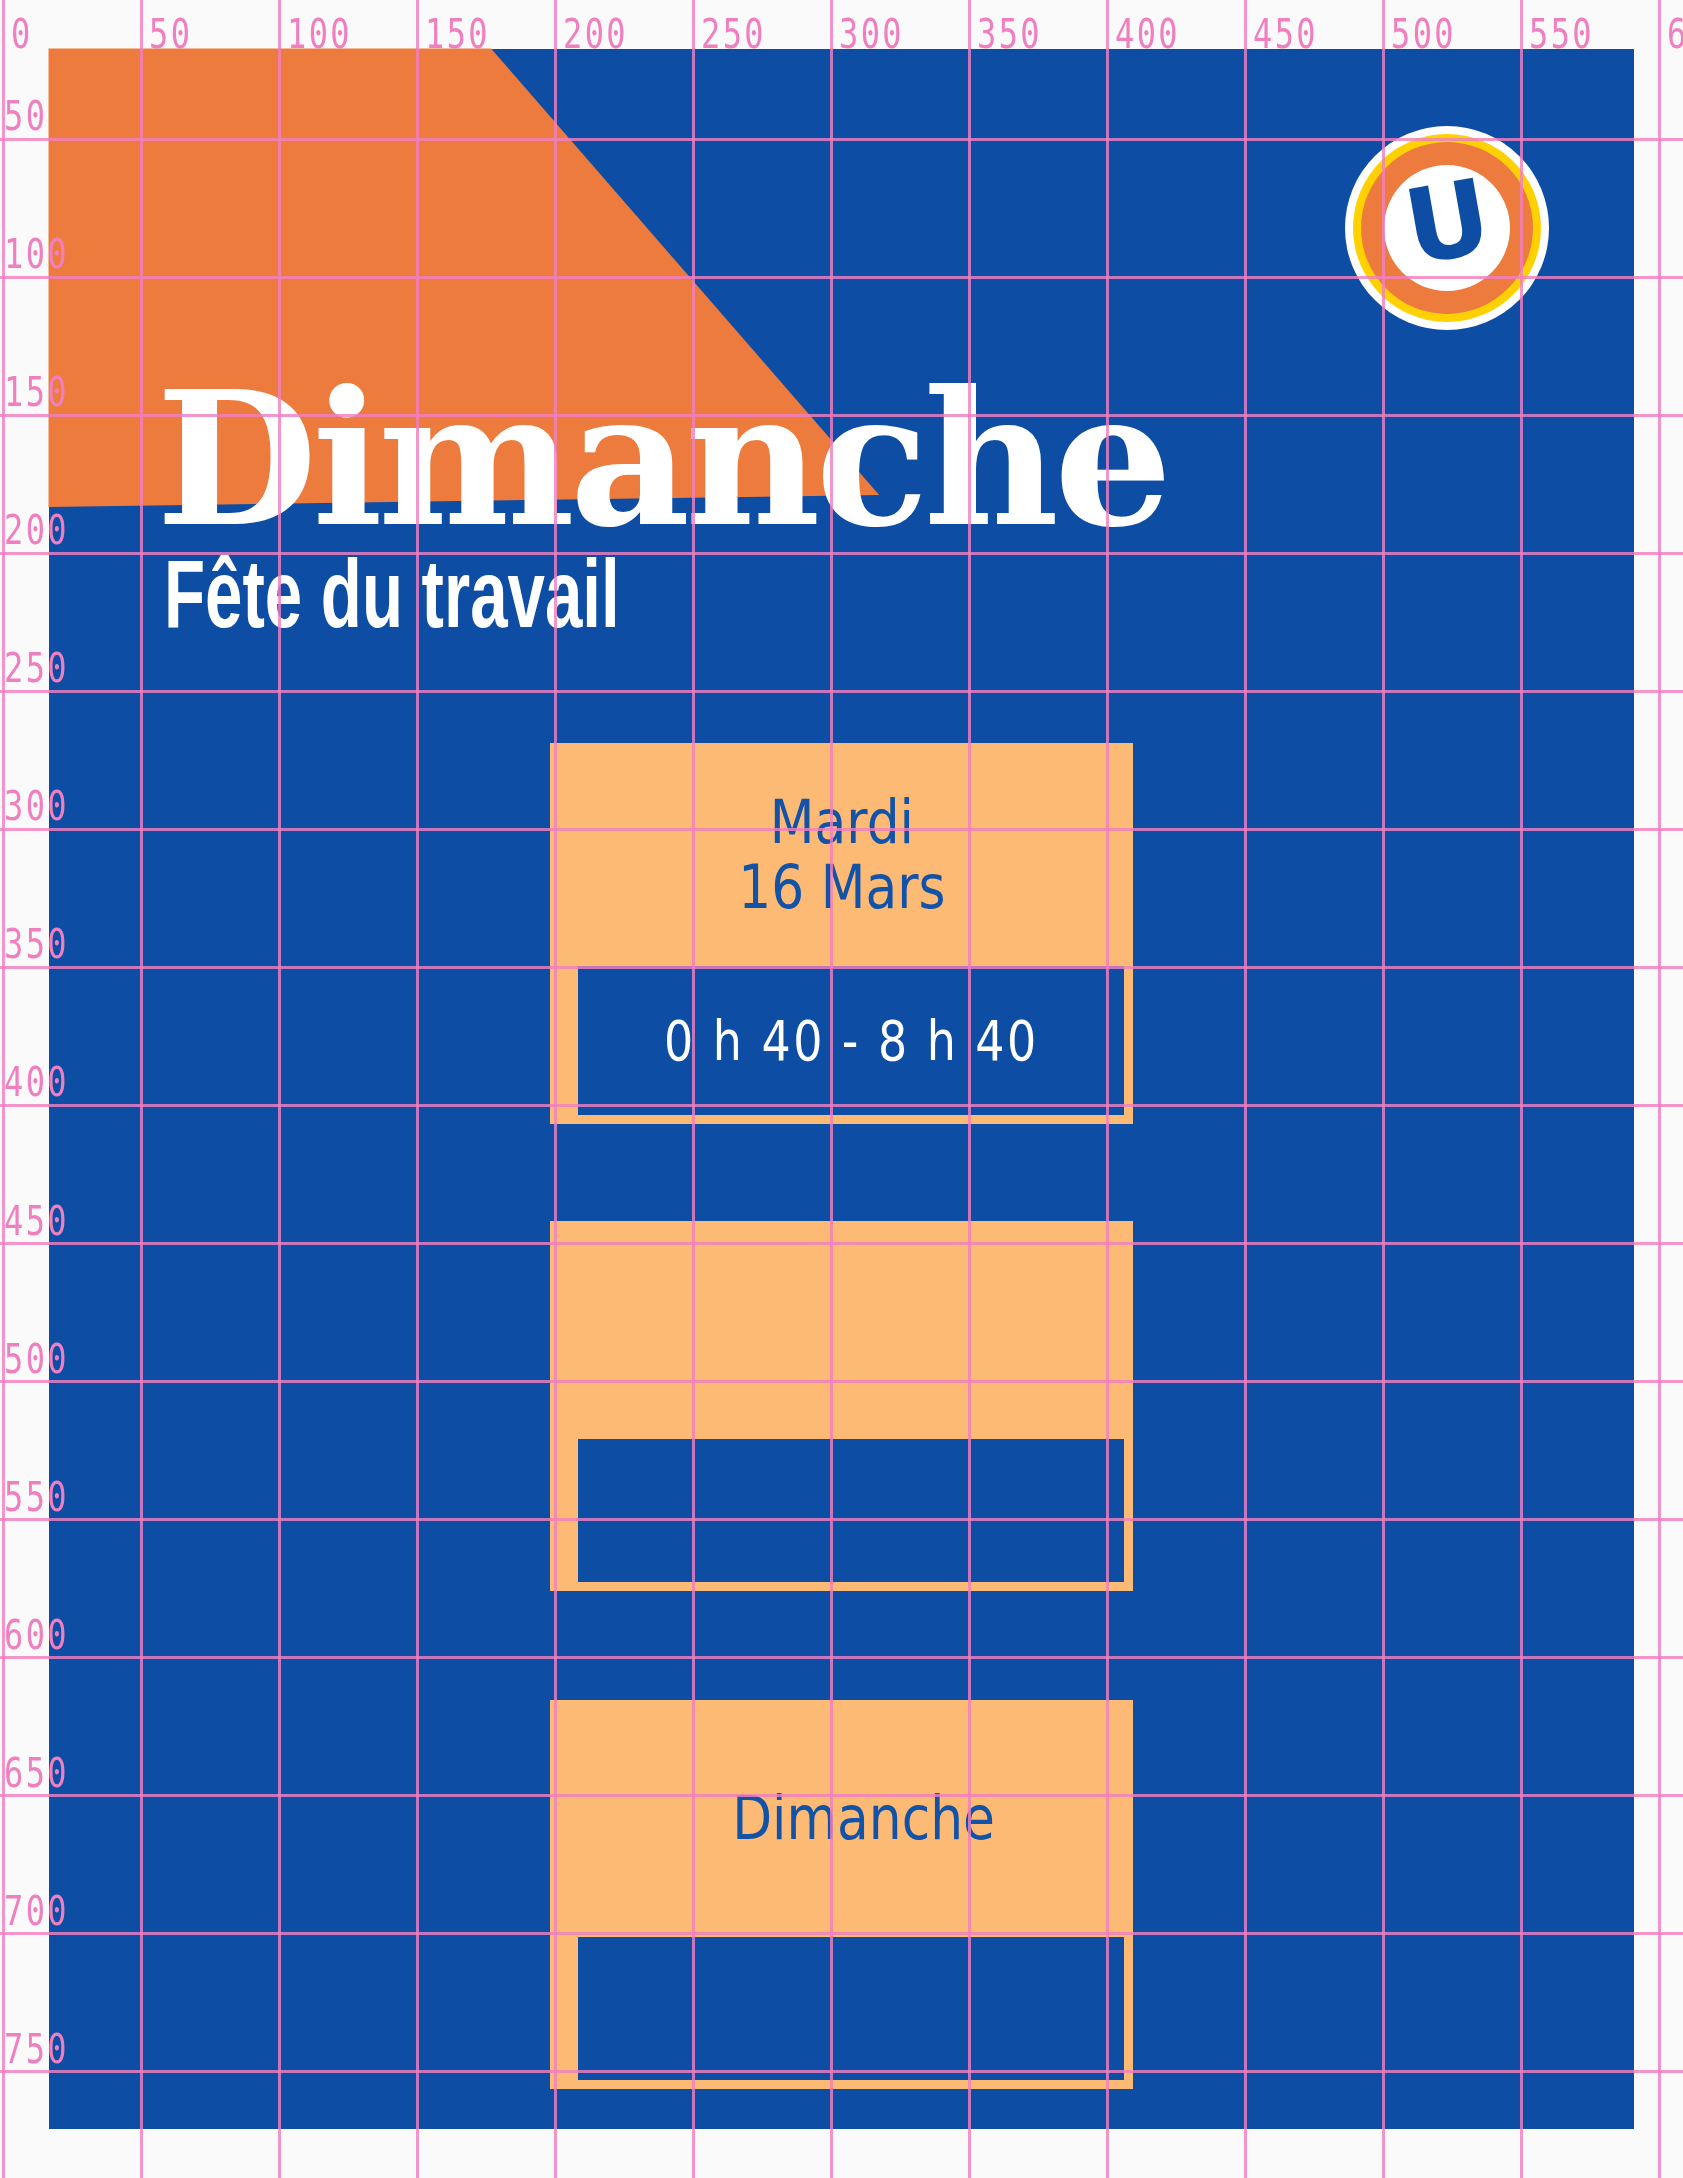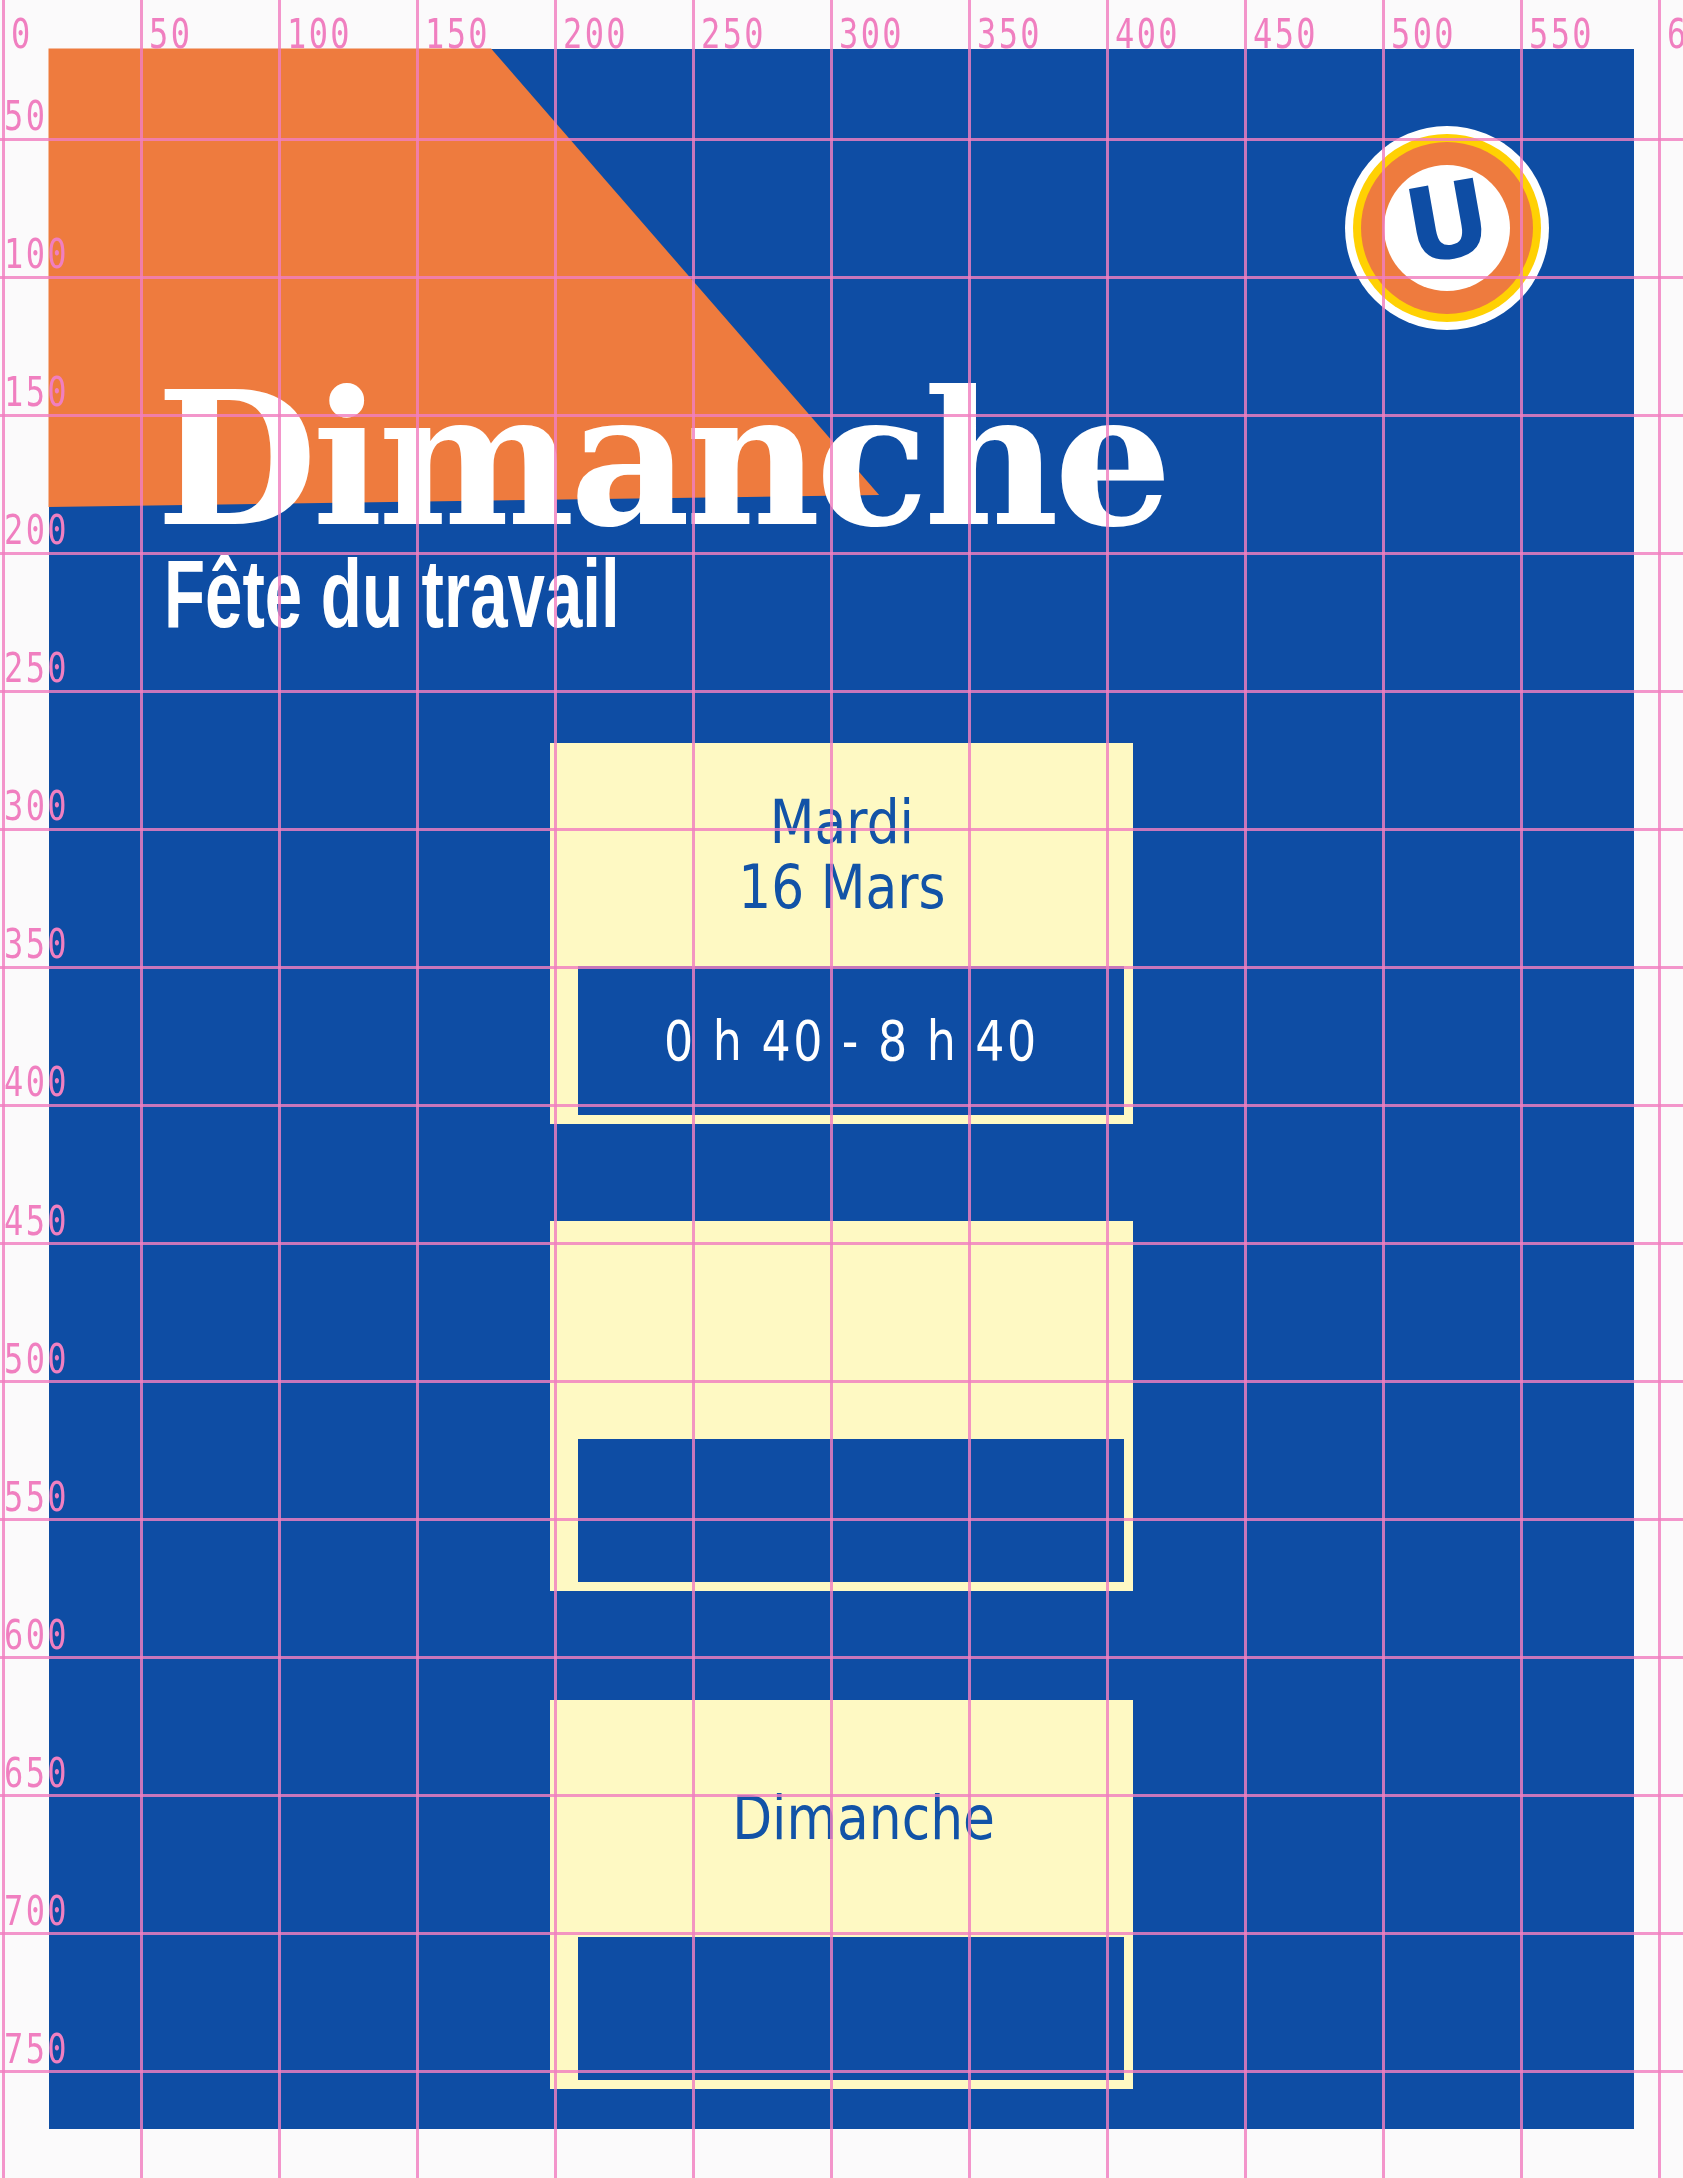--- a/index.html
+++ b/index.html
@@ -26,21 +26,21 @@
   #logo .ring{border-radius:50%;display:flex;align-items:center;justify-content:center;}
   #logo-outer{width:204px;height:204px;background:#fff;}
   #logo-yellow{width:188px;height:188px;background:var(--yellow);}
   #logo-orange{width:172px;height:172px;background:var(--orange);}
   #logo-disc{width:126px;height:126px;background:#fff;}
   #logo-letter{font-family:"DejaVu Sans",sans-serif;font-weight:bold;
          font-size:103px;line-height:1;color:var(--blue);
          transform:rotate(-10deg) translate(2px,-6px);display:inline-block;}
 
   
-  .card{position:absolute;left:550px;width:583px;background:#fef9c3;}
+  .card{position:absolute;left:550px;width:583px;background:#fdba74;}
   .card-top{position:absolute;top:0;left:0;right:0;display:flex;
         flex-direction:column;align-items:center;justify-content:center;}
   .card-chip{position:absolute;left:9px;right:9px;bottom:9px;background:var(--blue);
         display:flex;align-items:center;justify-content:center;margin-left:19px;}
   #card-1{top:743px;height:381px;} #card-1 .card-top{height:223px;} #card-1 .card-chip{top:223px;}
   #card-2{top:1221px;height:370px;} #card-2 .card-top{height:218px;} #card-2 .card-chip{top:218px;}
   #card-3{top:1700px;height:389px;} #card-3 .card-top{height:237px;padding-left:45px;} #card-3 .card-chip{top:237px;}
   .day-text{font-size:61px;line-height:1.06;color:var(--cardtext);font-weight:normal;
         transform:scaleX(.85);transform-origin:center;white-space:nowrap;}
   .time-text{font-size:56px;color:#fff;letter-spacing:3px;white-space:nowrap;

